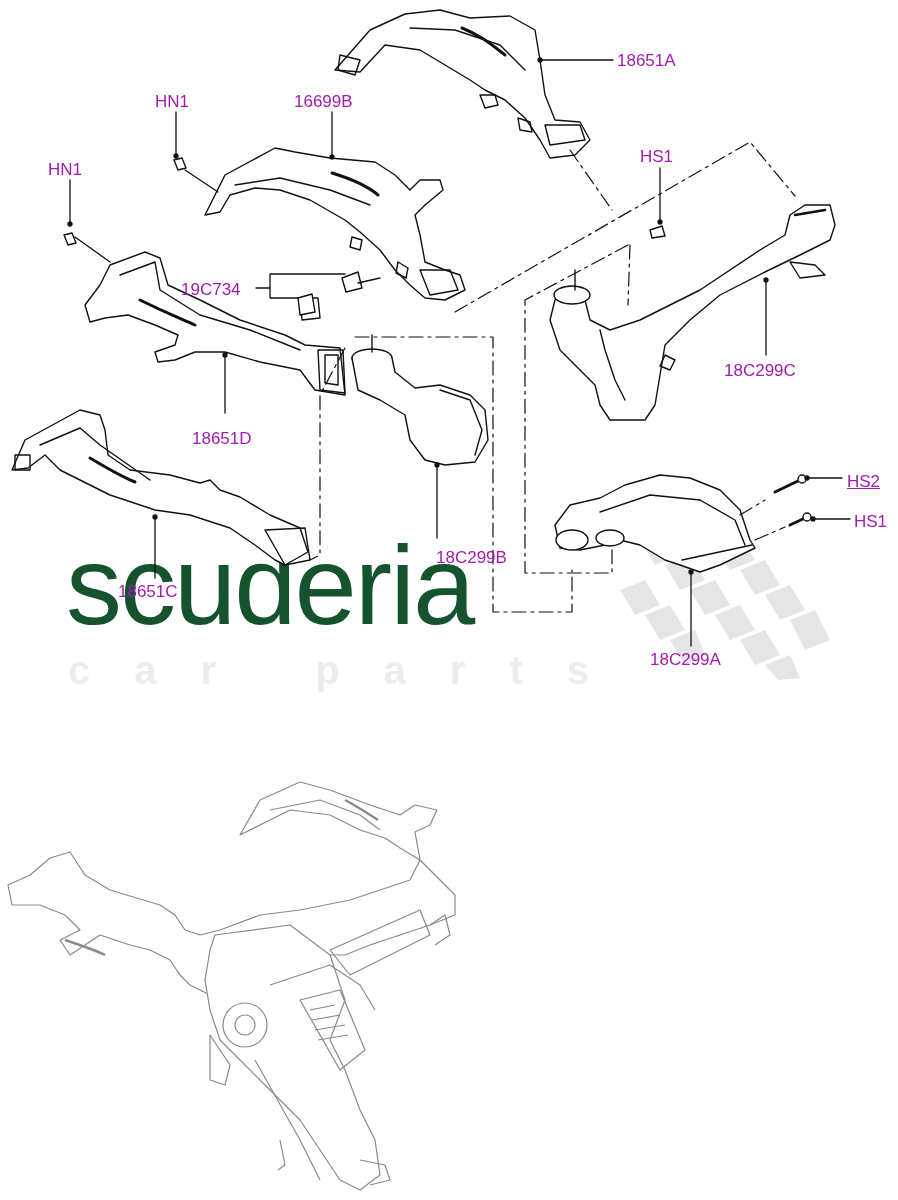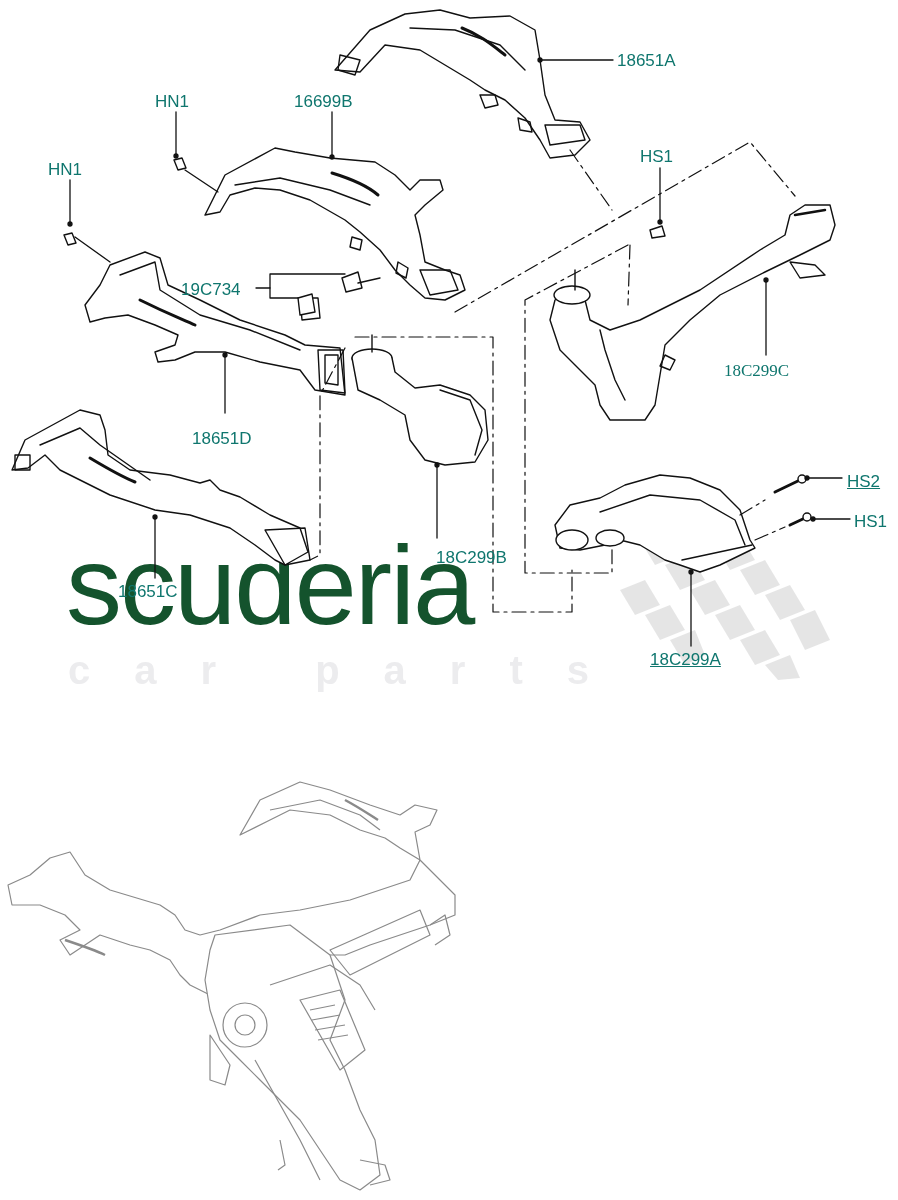--- a/index.html
+++ b/index.html
@@ -1,18 +1,18 @@
 <!DOCTYPE html>
 <html><head>
 <meta charset="utf-8">
 <style>
   html, body { margin: 0; padding: 0; background: #ffffff; }
   body { width: 898px; height: 1200px; position: relative; overflow: hidden; font-family: "Liberation Sans", sans-serif; }
   .canvas { position: absolute; left: 0; top: 0; width: 898px; height: 1200px; }
-  .label { position: absolute; font-family: "Liberation Sans", sans-serif; font-size: 17px; color: #0f766e; white-space: nowrap; line-height: 1; }
+  .label { position: absolute; font-family: "Liberation Sans", sans-serif; font-size: 17px; color: #a21caf; white-space: nowrap; line-height: 1; }
   .wm-big { position: absolute; left: 66px; top: 530px; font-family: "Liberation Sans", sans-serif; font-weight: normal; font-size: 112px; color: #14532d; letter-spacing: -2px; line-height: 1; }
   .wm-small { position: absolute; left: 68px; top: 650px; font-family: "Liberation Sans", sans-serif; font-weight: bold; font-size: 40px; color: #ececee; letter-spacing: 44px; line-height: 1; }
   svg { position: absolute; left: 0; top: 0; }
 </style>
 </head>
 <body>
 
 <div class="canvas">
 
   <div class="wm-big">scuderia</div>
@@ -181,19 +181,19 @@
   </svg>
 
   <div class="label" style="left:617px; top:52px;">18651A</div>
   <div class="label" style="left:294px; top:93px;">16699B</div>
   <div class="label" style="left:155px; top:93px;">HN1</div>
   <div class="label" style="left:48px; top:161px;">HN1</div>
   <div class="label" style="left:181px; top:281px;">19C734</div>
   <div class="label" style="left:192px; top:422px;margin-top:8px;">18651D</div>
   <div class="label" style="left:118px; top:583px;">18651C</div>
   <div class="label" style="left:640px; top:148px;">HS1</div>
-  <div class="label" style="left:724px; top:362px;font-family:Liberation Serif, serif;">18C299C</div>
+  <div class="label" style="left:724px; top:362px;">18C299C</div>
   <div class="label" style="left:393px; top:549px;margin-left:43px;">18C299B</div>
   <div class="label" style="left:847px; top:473px;text-decoration:underline;">HS2</div>
   <div class="label" style="left:854px; top:513px;">HS1</div>
-  <div class="label" style="left:650px; top:651px;text-decoration:underline;">18C299A</div>
+  <div class="label" style="left:650px; top:651px;">18C299A</div>
 
 </div>
 
 </body></html>

